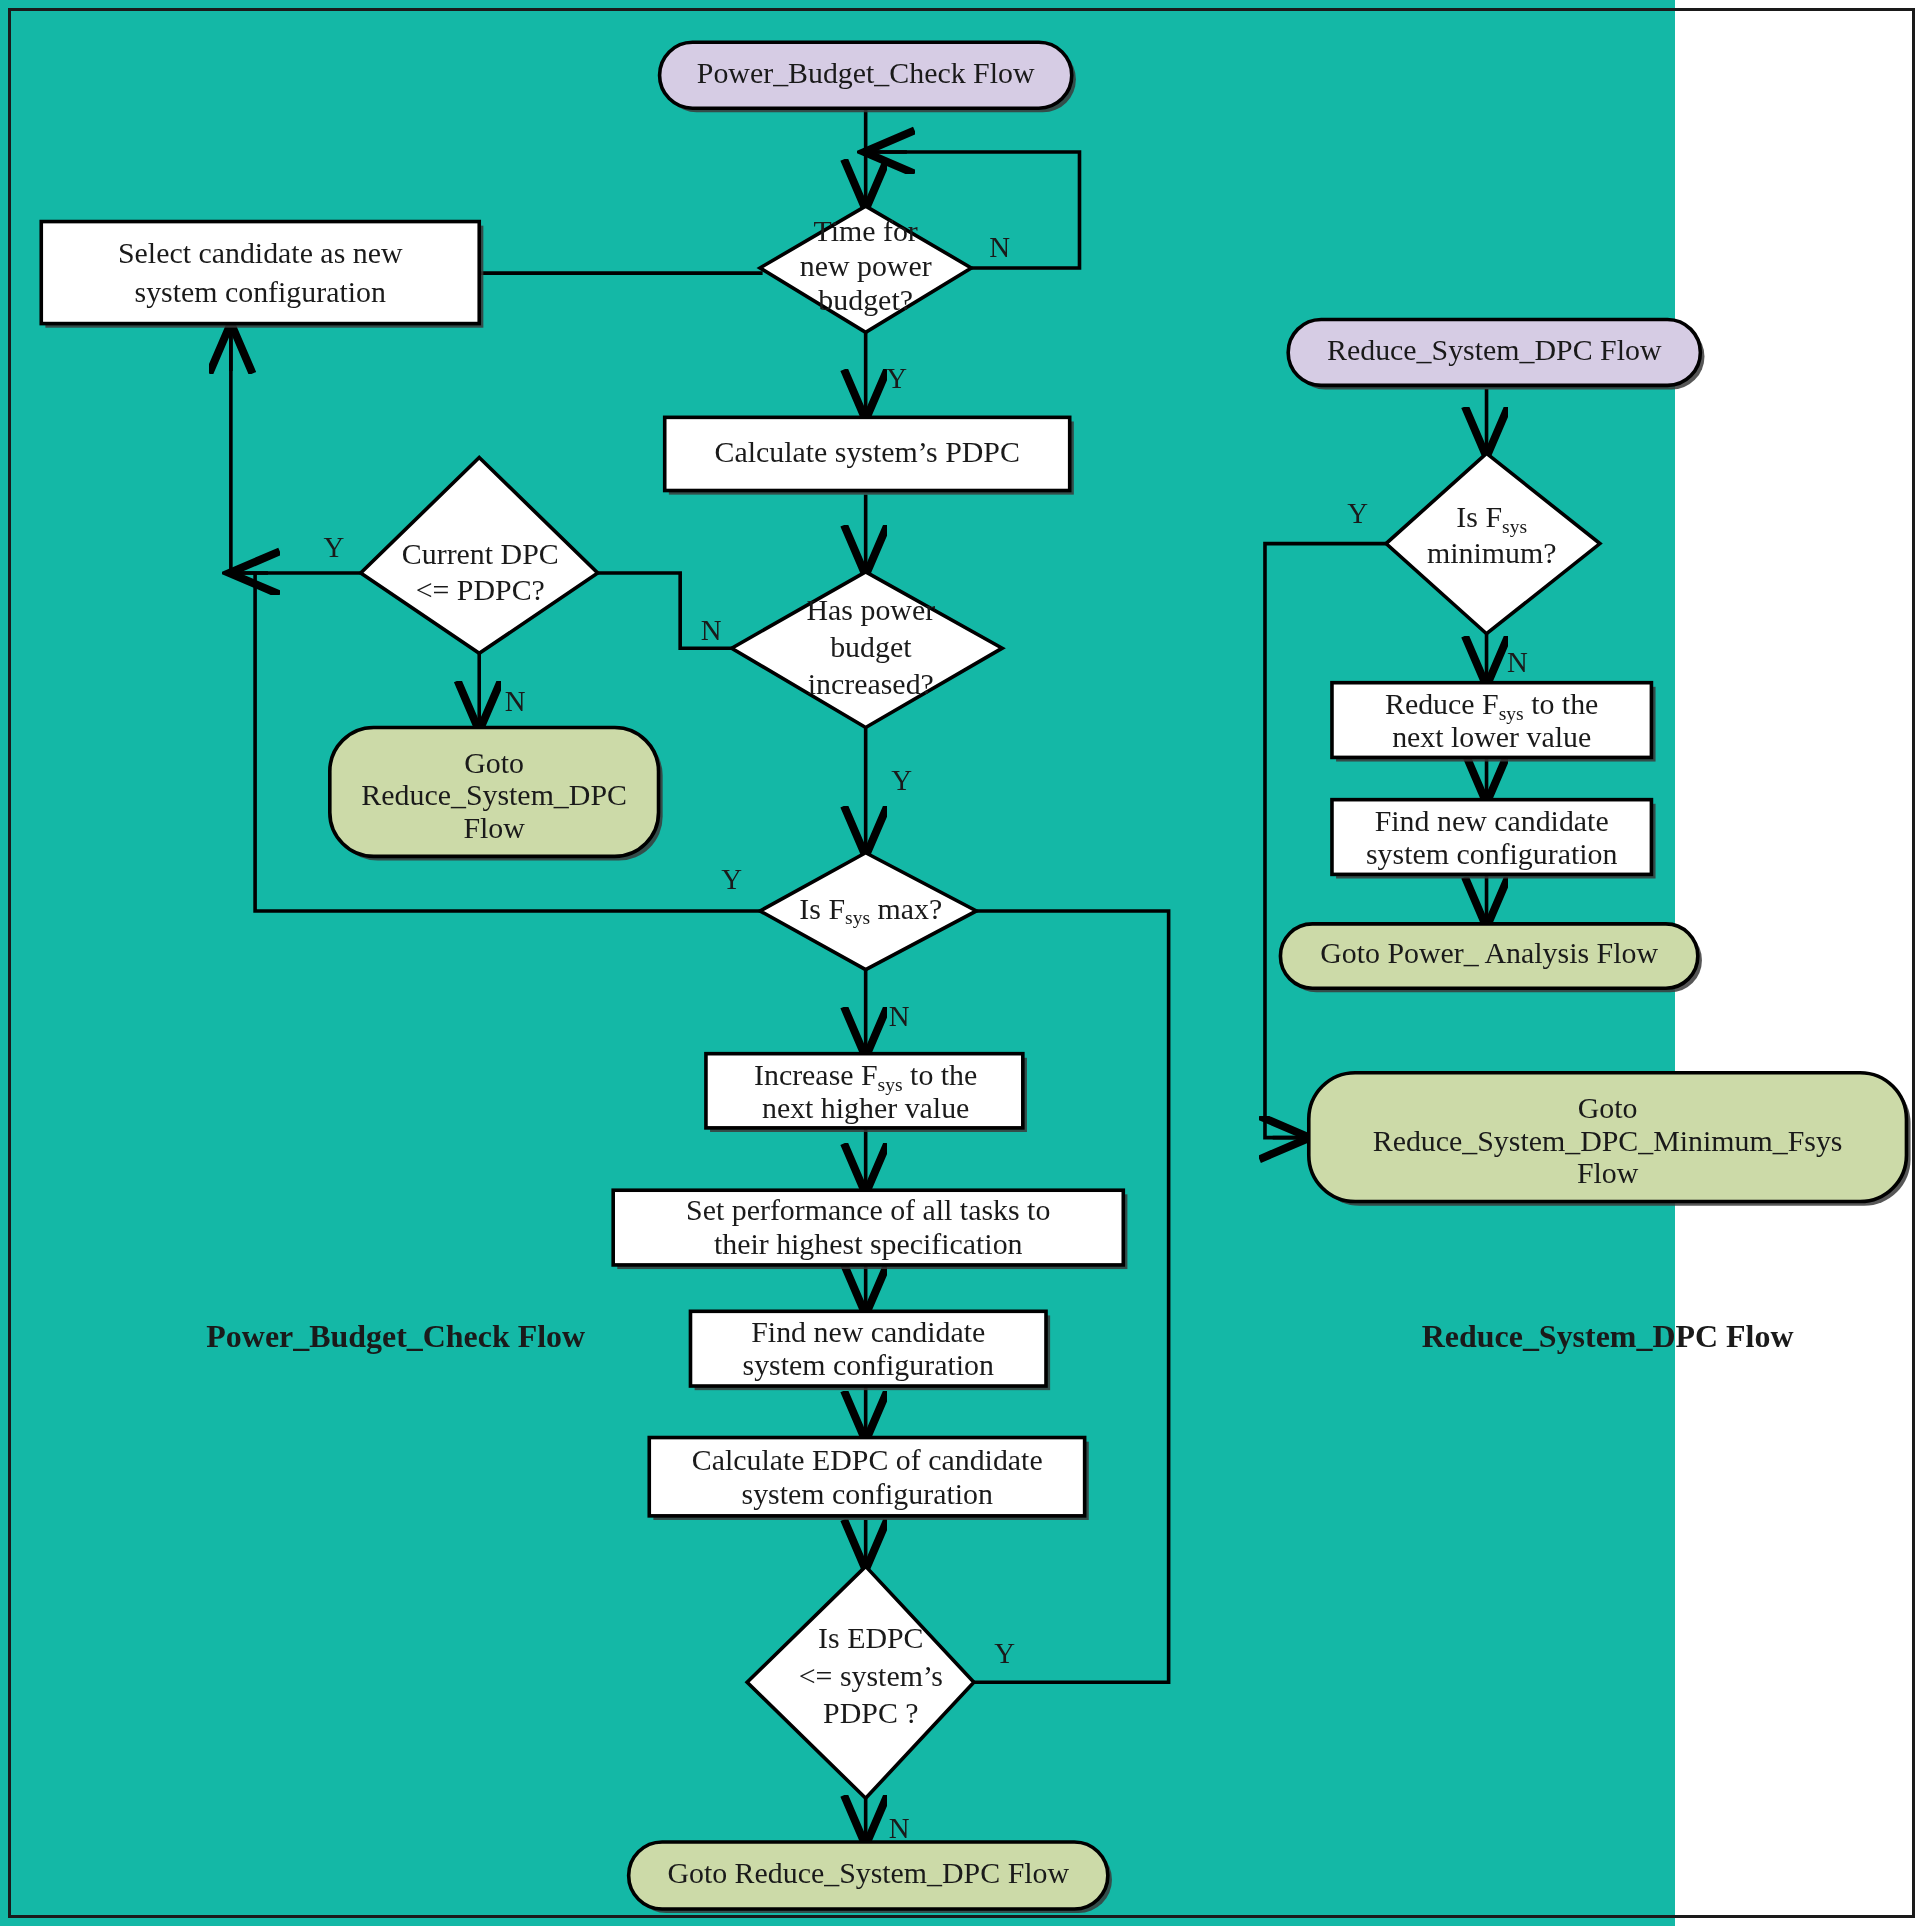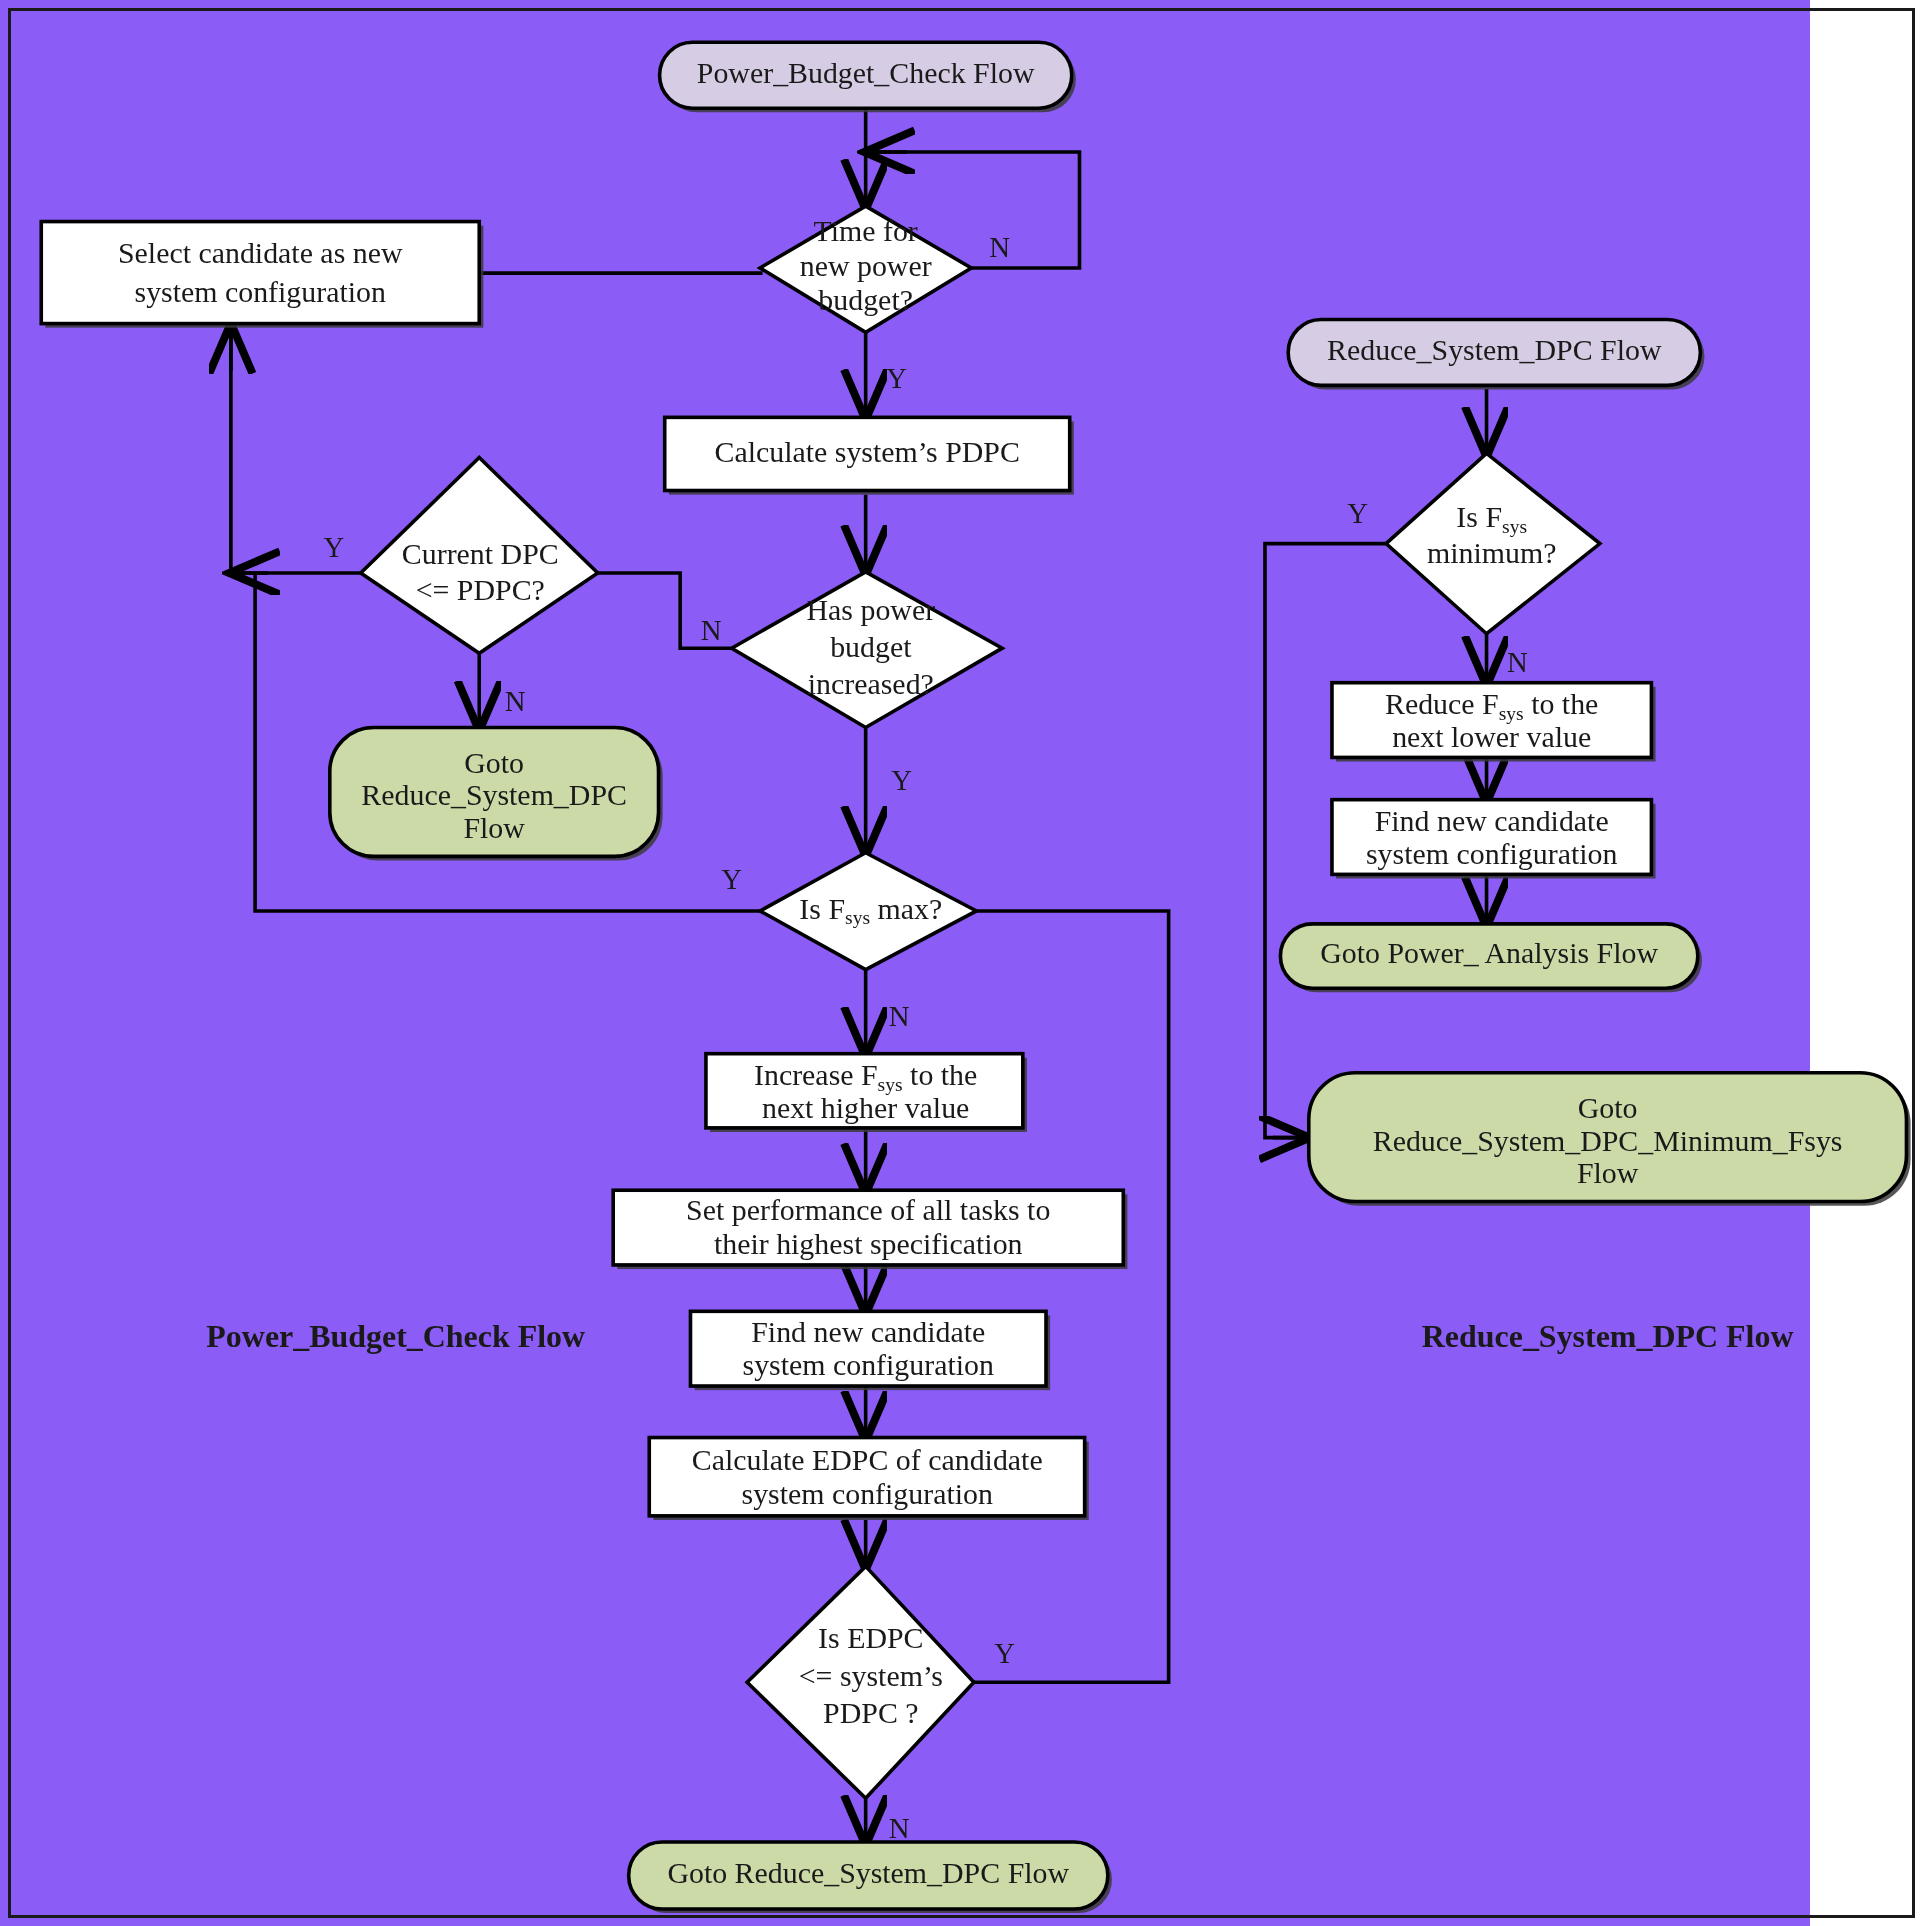--- a/index.html
+++ b/index.html
@@ -5,23 +5,23 @@
   html, body {
     margin: 0;
     padding: 0;
     background: #ffffff;
   }
   body {
     font-family: "Liberation Serif", "DejaVu Serif", serif;
   }
   #page {
     position: relative;
-    width: 1810px;
+    width: 1675px;
     height: 1926px;
-    background: #8b5cf6;
+    background: #14b8a6;
     box-sizing: border-box;
     text-align: right;
   }
   .outer-frame {
     position: absolute;
     left: 8.2px;
     top: 8.2px;
     width: 1907px;
     height: 1910px;
     border: 3.6px solid #1a1a1a;

